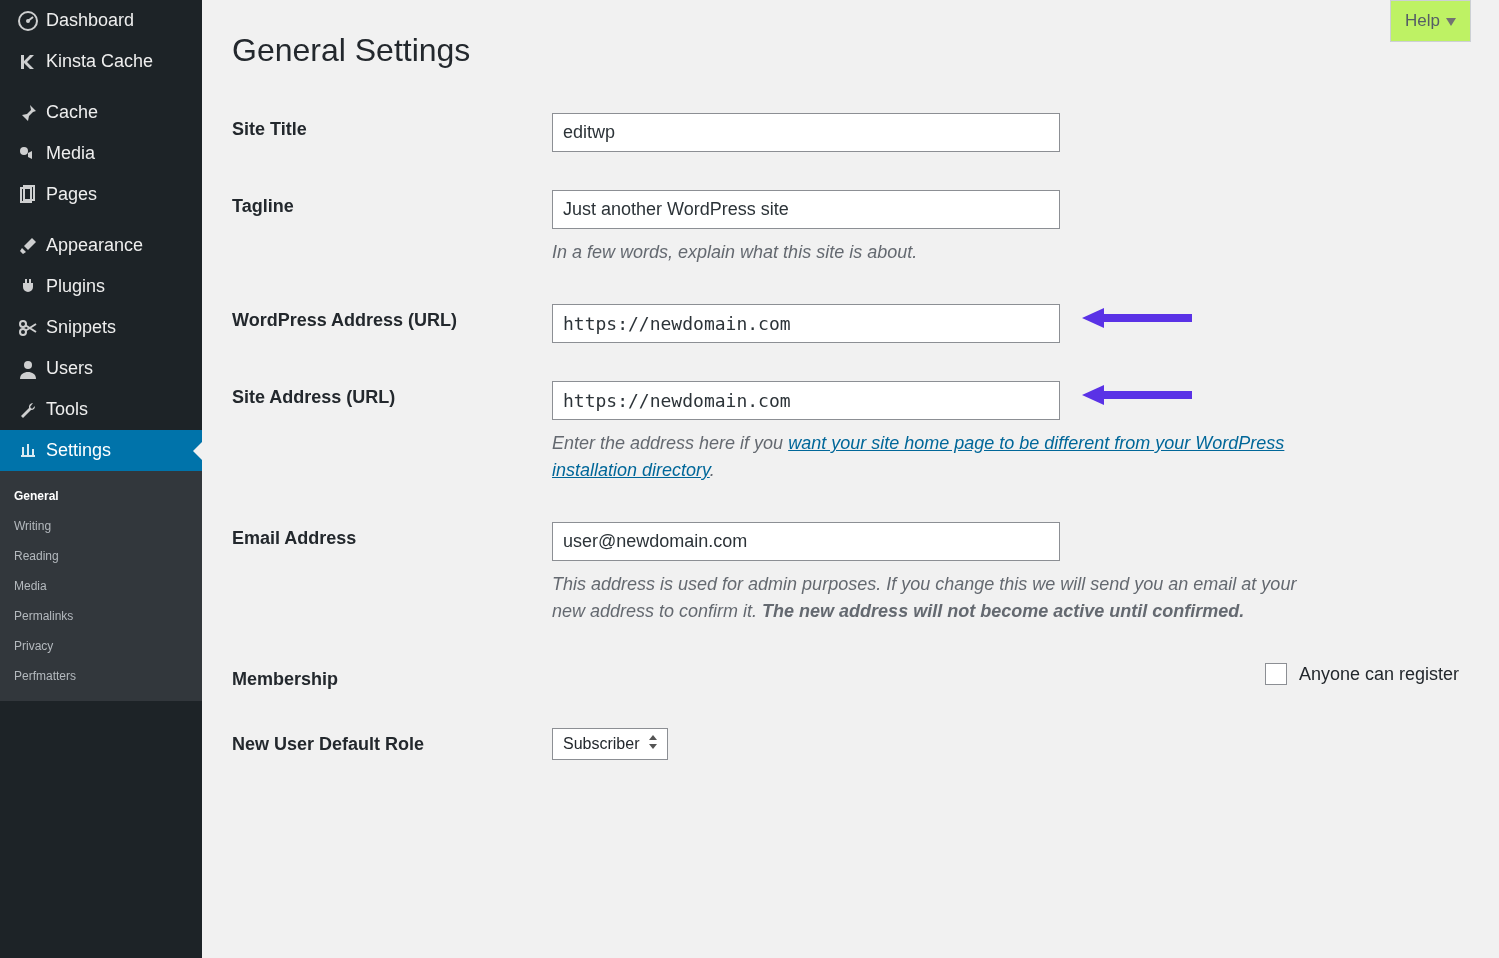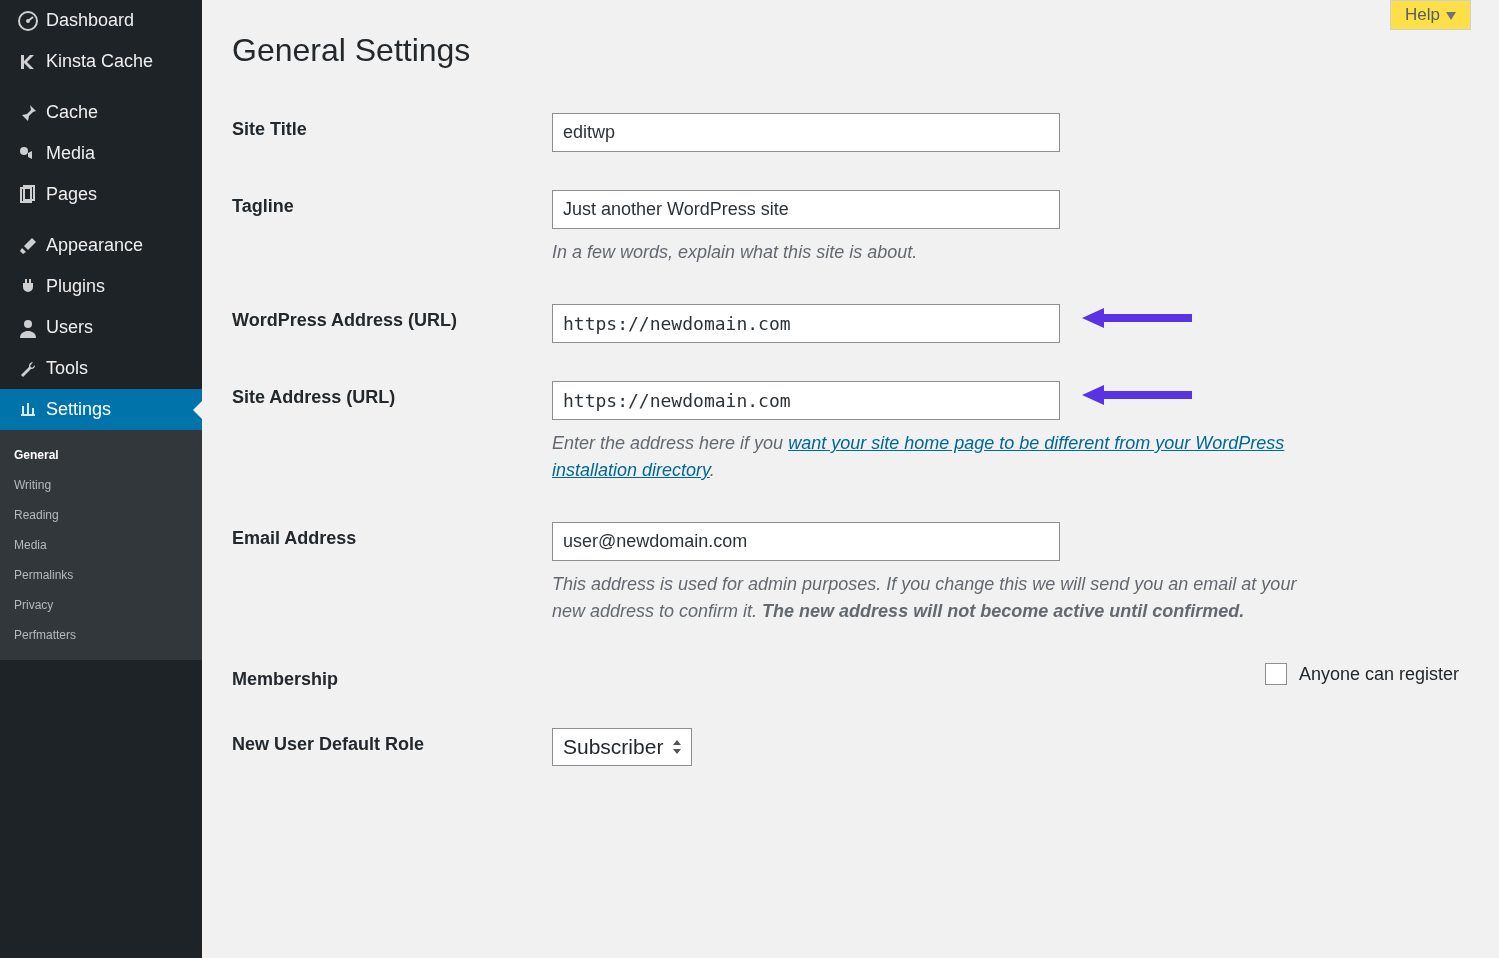--- a/index.html
+++ b/index.html
@@ -12,41 +12,41 @@
 .menu-item .label { margin-left: 4px; }
 .menu-sep { height: 10px; }
 .menu-item.active { background: #0073aa; color: #fff; position: relative; }
 .menu-item.active::after { content: ""; position: absolute; right: -1px; top: 50%; transform: translateY(-50%); border: 10px solid transparent; border-right-color: #f1f1f1; }
 .submenu { background: #32373c; padding: 10px 0; }
 .submenu-item { padding: 8px 14px; color: #b4b9be; font-size: 12px; cursor: pointer; }
 .submenu-item.current { color: #fff; font-weight: 600; }
 
 
 .content { flex: 1; padding: 20px 30px; position: relative; overflow: auto; }
-.help-btn { position: absolute; top: 0; right: 28px; border: 1px solid #ccd0d4; background: #fde047; color: #555d66; font-size: 17px; padding: 4px 14px; display: inline-flex; align-items: center; gap: 6px; cursor: pointer; }
+.help-btn { position: absolute; top: 0; right: 28px; border: 1px solid #ccd0d4; background: #bef264; color: #555d66; font-size: 17px; padding: 10px 14px; display: inline-flex; align-items: center; gap: 6px; cursor: pointer; }
 h1.title { font-size: 32px; font-weight: 400; color: #23282d; margin: 12px 0 28px 0; }
 
 .form-table { width: 100%; border-collapse: collapse; }
 .form-table tr { vertical-align: top; }
 .form-table th { text-align: left; width: 320px; padding: 22px 10px 22px 0; font-size: 18px; font-weight: 700; color: #23282d; }
 .form-table td { padding: 16px 10px 22px 0; }
 input.text-input { width: 508px; padding: 8px 10px; font-size: 18px; border: 1px solid #8c8f94; background: #fff; color: #2c3338; }
 input.text-input.code { font-family: ui-monospace, SFMono-Regular, Menlo, monospace; }
 p.desc { color: #646970; font-size: 18px; font-style: italic; margin-top: 10px; max-width: 780px; line-height: 1.5; }
 p.desc a { color: #006799; text-decoration: underline; font-style: italic; }
 p.desc .bold { font-weight: 700; font-style: italic; }
 
 .arrow { position: absolute; width: 110px; height: 24px; }
 .arrow svg { width: 100%; height: 100%; }
 
 .checkbox-row { display: flex; align-items: center; gap: 12px; justify-content: flex-end; }
 .checkbox { width: 22px; height: 22px; border: 1px solid #8c8f94; background: #fff; }
 .checkbox-label { font-size: 18px; color: #23282d; }
 
-.select { display: inline-flex; align-items: center; border: 1px solid #8c8f94; background: #fff; padding: 6px 8px 6px 10px; font-size: 21px; color: #23282d; gap: 10px; }
+.select { display: inline-flex; align-items: center; border: 1px solid #8c8f94; background: #fff; padding: 6px 8px 6px 10px; font-size: 16px; color: #23282d; gap: 10px; }
 .select .caret { display: inline-block; width: 10px; }
 </style>
 </head>
 <body>
 
 <nav class="sidebar">
   <div class="menu-item">
     <span class="icon">
         <svg viewBox="0 0 20 20" width="20" height="20" fill="currentColor">
           <circle cx="10" cy="10" r="9" fill="none" stroke="currentColor" stroke-width="2"></circle>
@@ -100,20 +100,30 @@
       </span>
     <span class="label">Appearance</span>
   </div>
   <div class="menu-item">
     <span class="icon">
         <svg viewBox="0 0 20 20" width="20" height="20" fill="currentColor">
           <path d="M7 2v4H5v4a5 5 0 0010 0V6h-2V2h-2v4H9V2z"></path>
         </svg>
       </span>
     <span class="label">Plugins</span>
+  </div>
+  <div class="menu-item">
+    <span class="icon">
+        <svg viewBox="0 0 20 20" width="20" height="20" fill="currentColor">
+          <circle cx="5" cy="6" r="3" fill="none" stroke="currentColor" stroke-width="2"></circle>
+          <circle cx="5" cy="14" r="3" fill="none" stroke="currentColor" stroke-width="2"></circle>
+          <path d="M7 7l11 7M7 13L18 6" stroke="currentColor" stroke-width="2"></path>
+        </svg>
+      </span>
+    <span class="label">Snippets</span>
   </div>
   <div class="menu-item">
     <span class="icon">
         <svg viewBox="0 0 20 20" width="20" height="20" fill="currentColor">
           <circle cx="10" cy="6" r="4"></circle>
           <path d="M2 20c0-5 4-7 8-7s8 2 8 7z"></path>
         </svg>
       </span>
     <span class="label">Users</span>
   </div>

